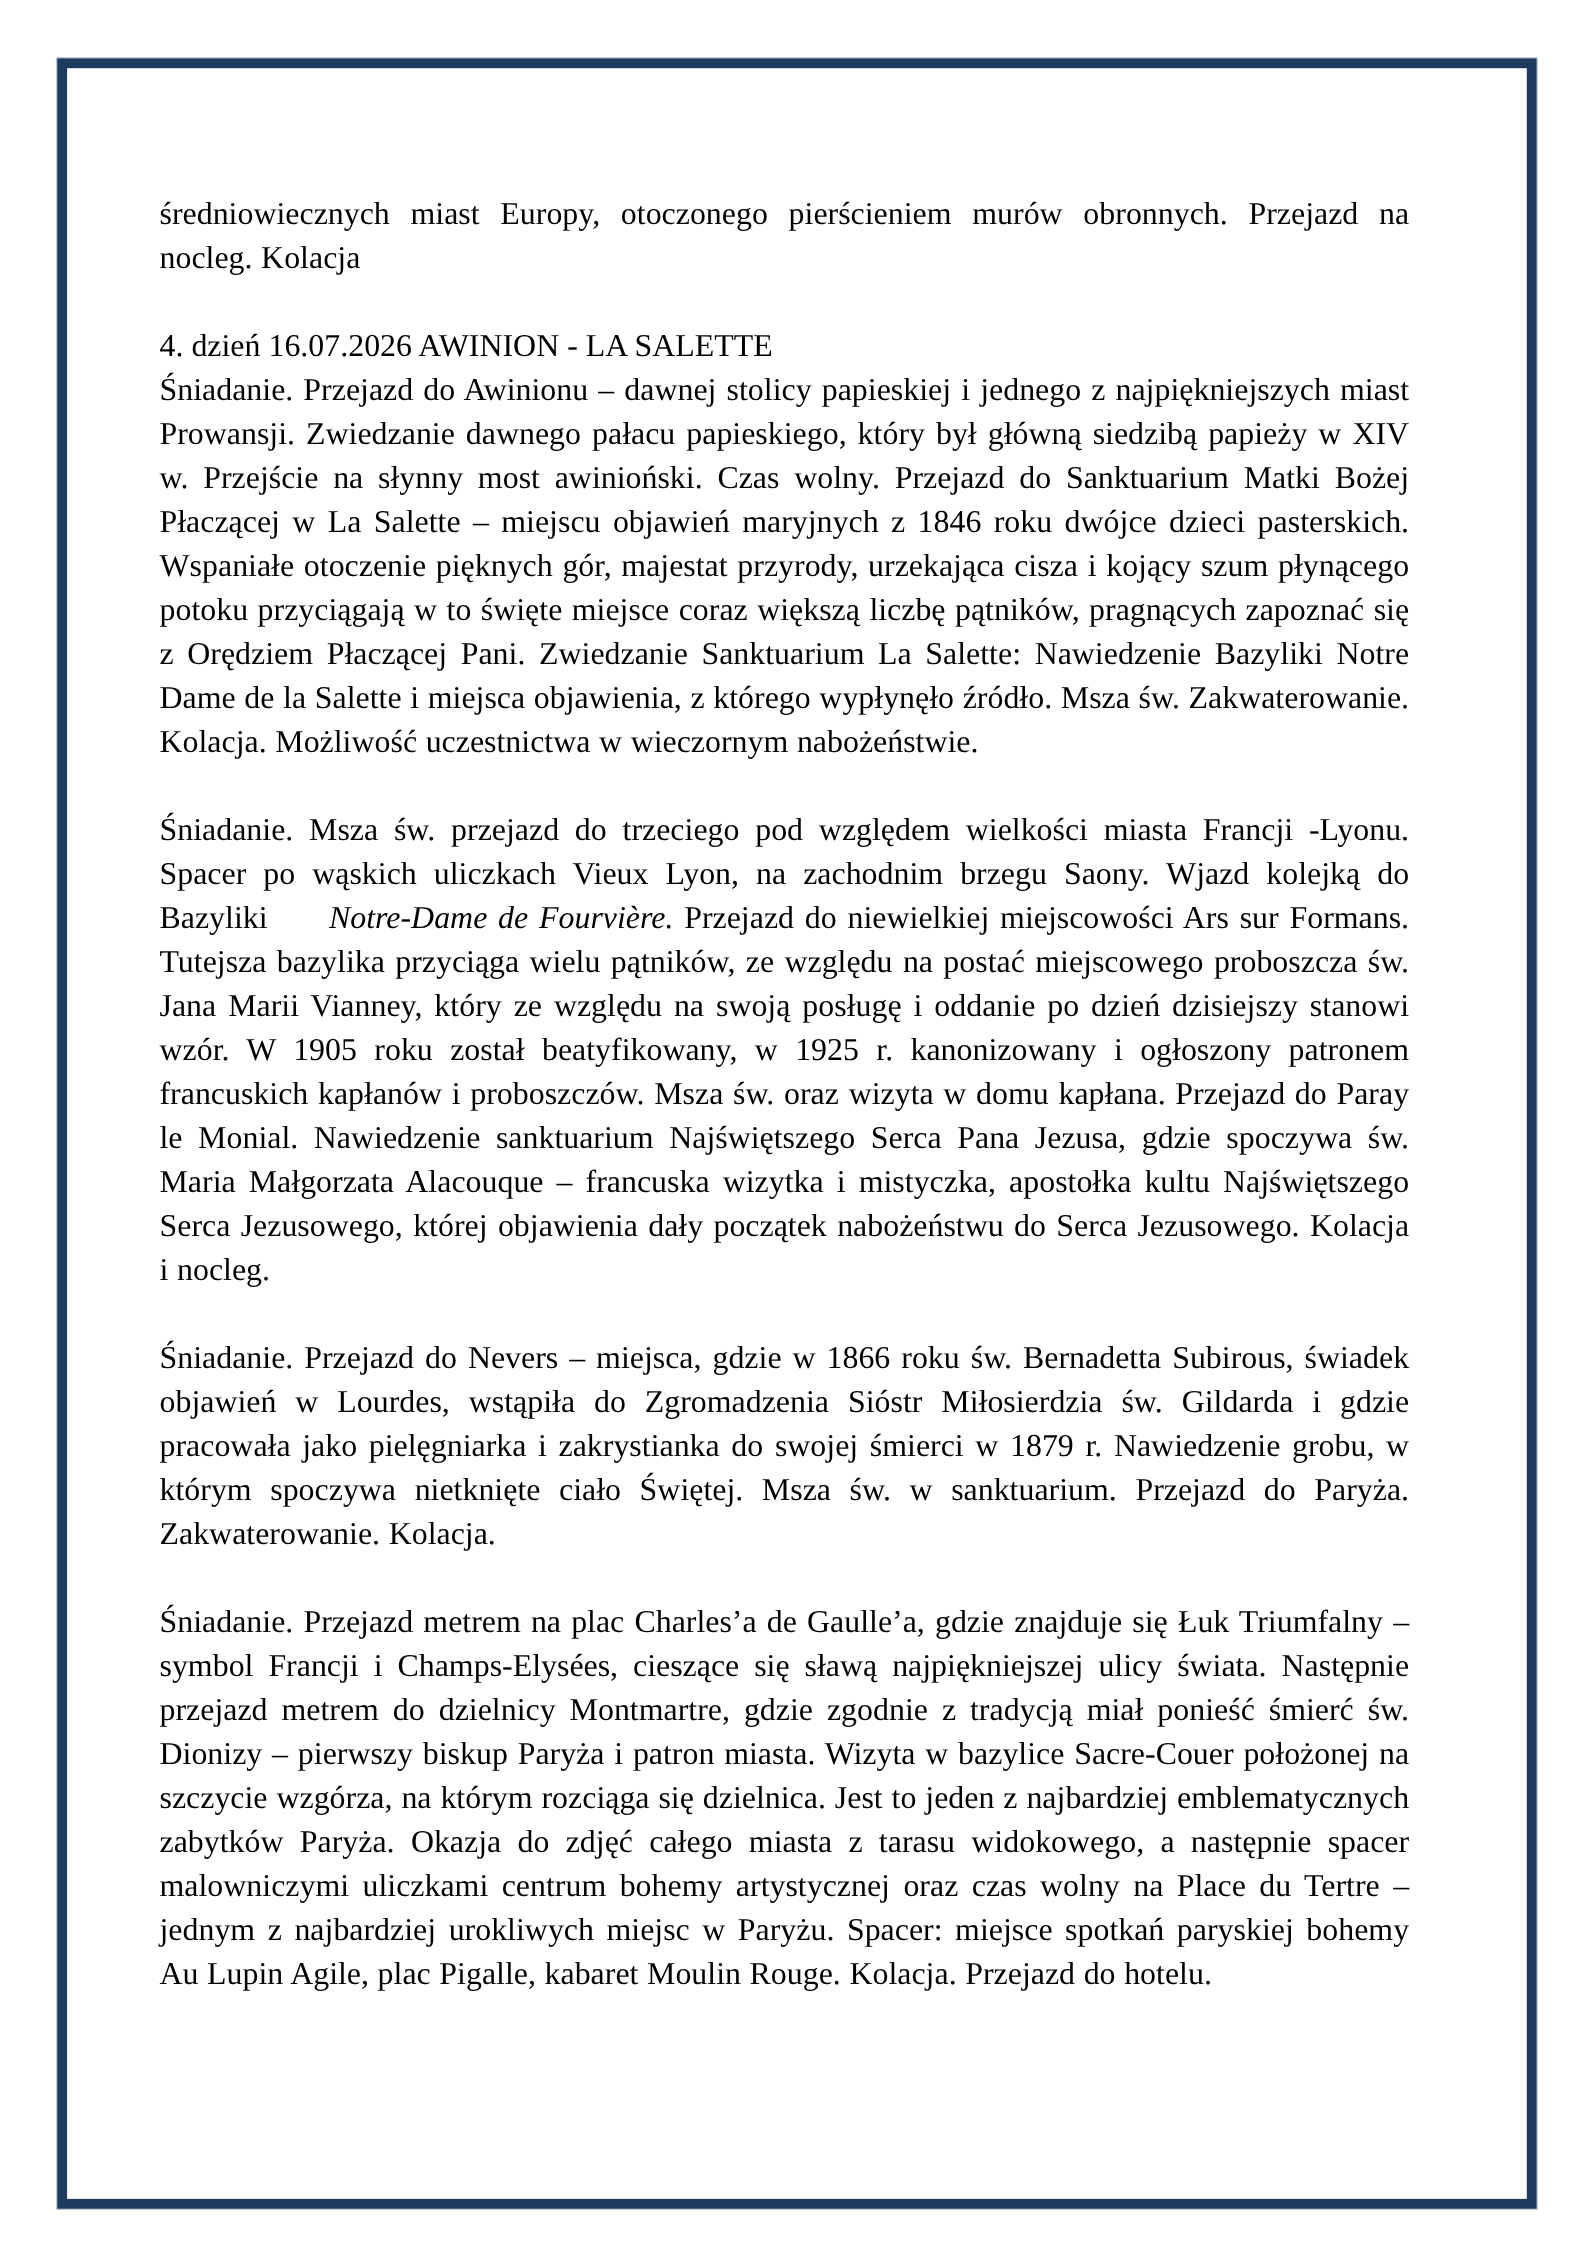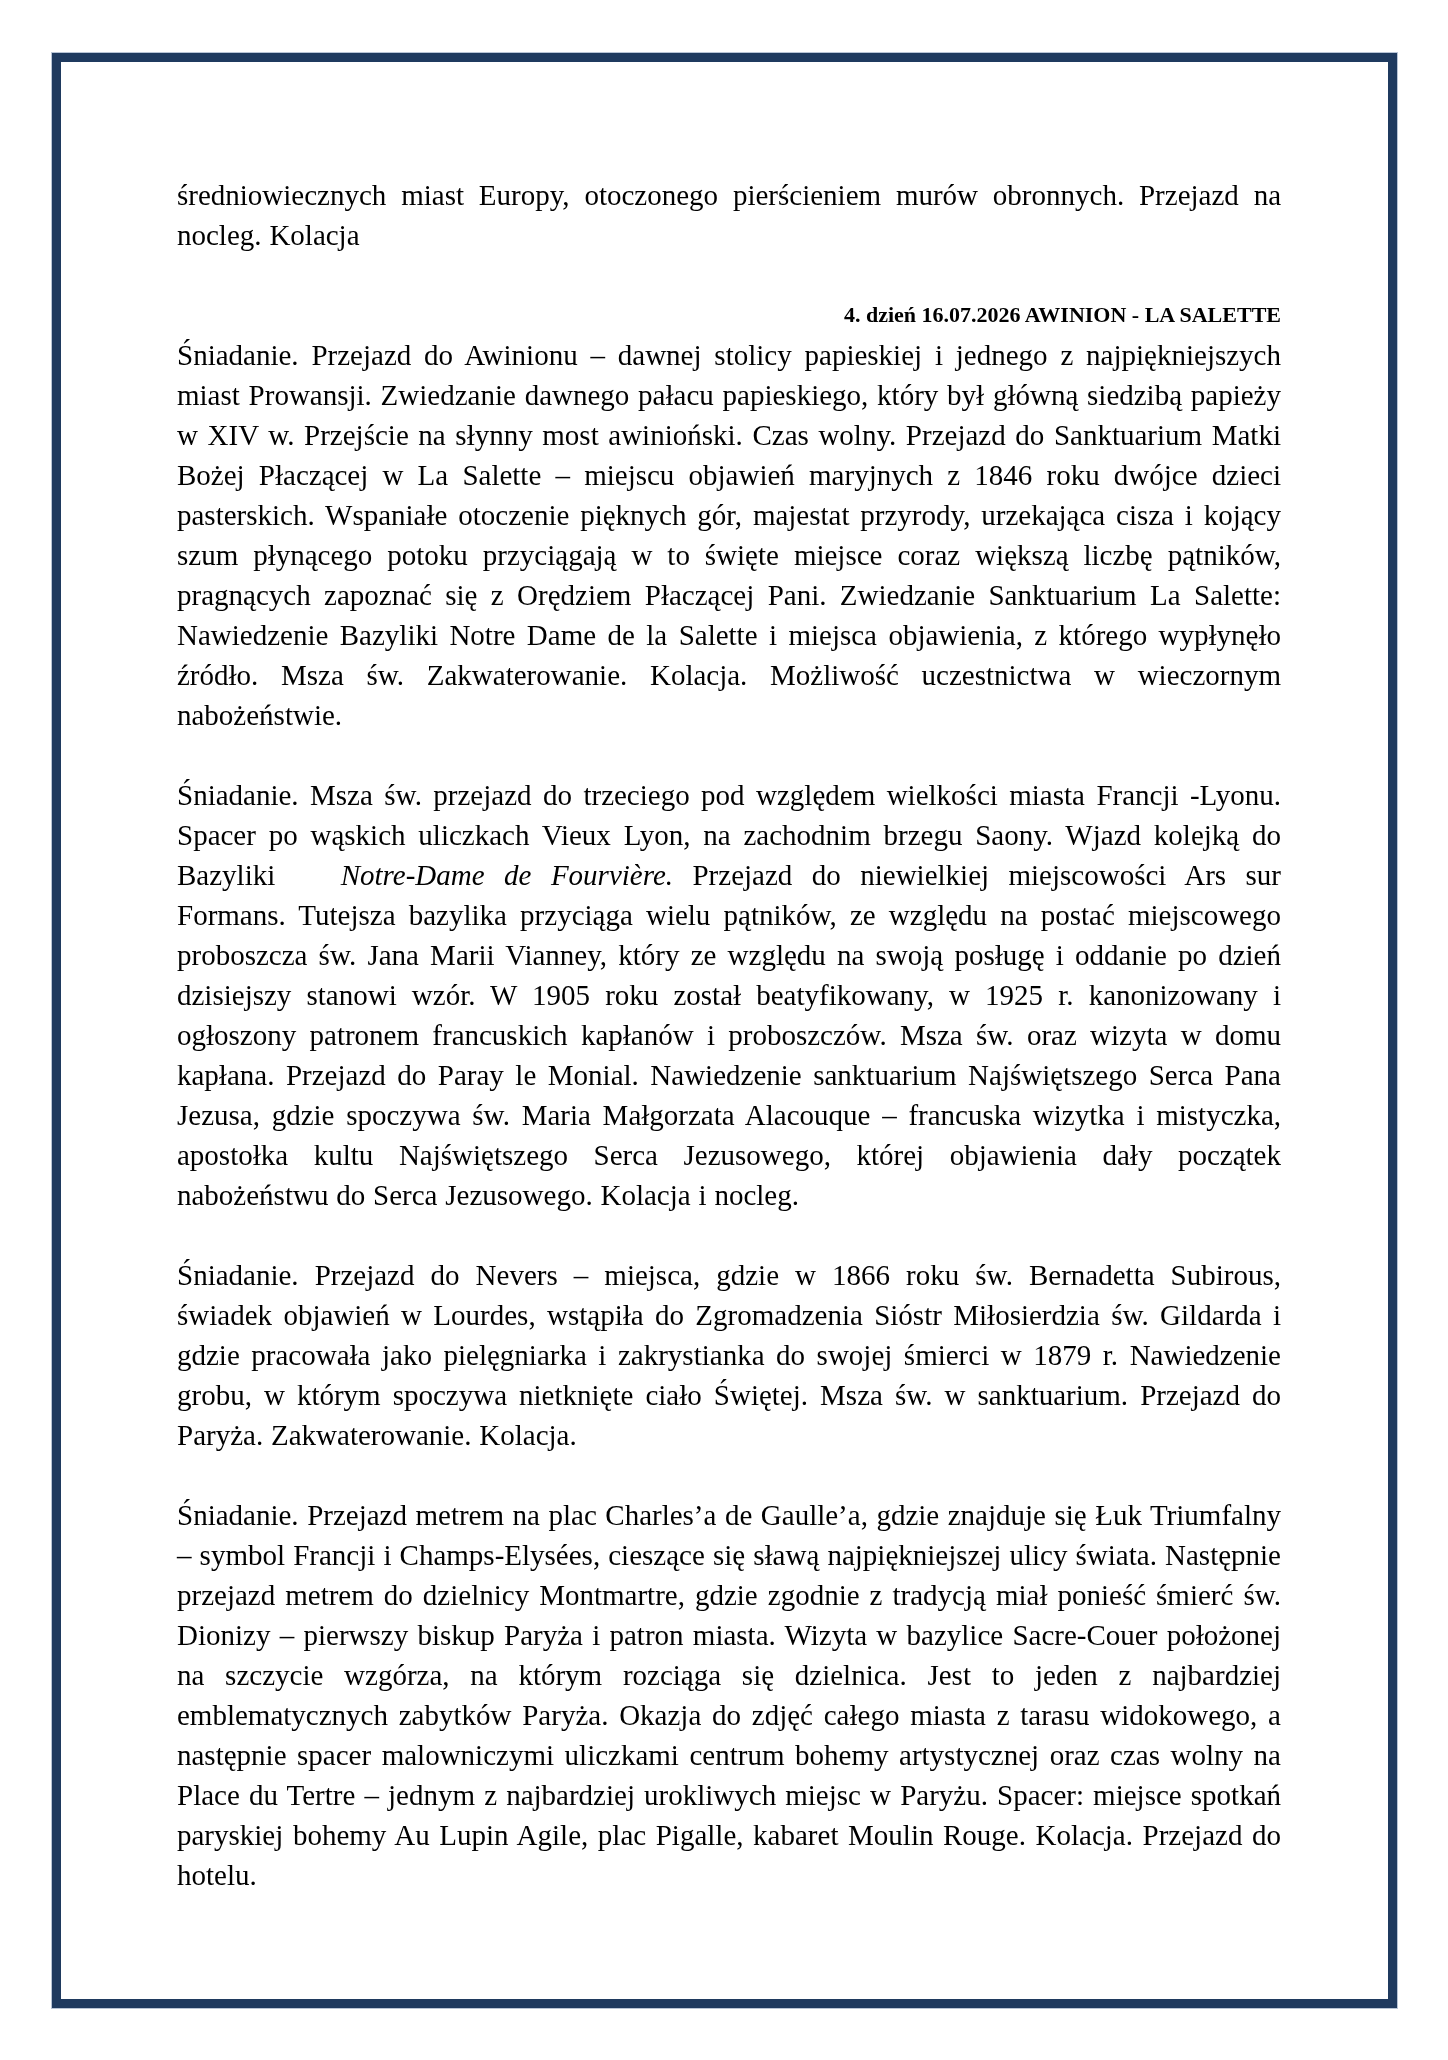--- a/index.html
+++ b/index.html
@@ -23,39 +23,39 @@
     height: 1955px;
     box-sizing: border-box;
     border: 9px solid #1f3a5f;
     outline: 1px solid rgba(97, 124, 165, 0.45);
     background: #ffffff;
   }
   .page-content {
     box-sizing: border-box;
     width: 100%;
     height: 100%;
-    padding: 113px 107px 60px 116px;
+    padding: 113px 107px 60px 84px;
     overflow: hidden;
   }
   .para {
     margin: 0;
     font-size: 29px;
     line-height: 40px;
     text-align: justify;
     word-spacing: 0.02em;
   }
   .section {
     margin-top: 40px; 
   }
   .heading {
     margin: 0;
-    font-size: 22px;
+    font-size: 29px;
     line-height: 40px;
-    font-weight: bold;
-    text-align: right;
+    font-weight: normal;
+    text-align: left;
   }
   em {
     font-style: italic;
     margin-left: 46px;
   }
 </style>
 </head>
 <body style="background: rgb(255, 255, 255); color: rgb(0, 0, 0);">
 
 <div class="page-frame" style="border-color: rgb(31, 58, 95);">

